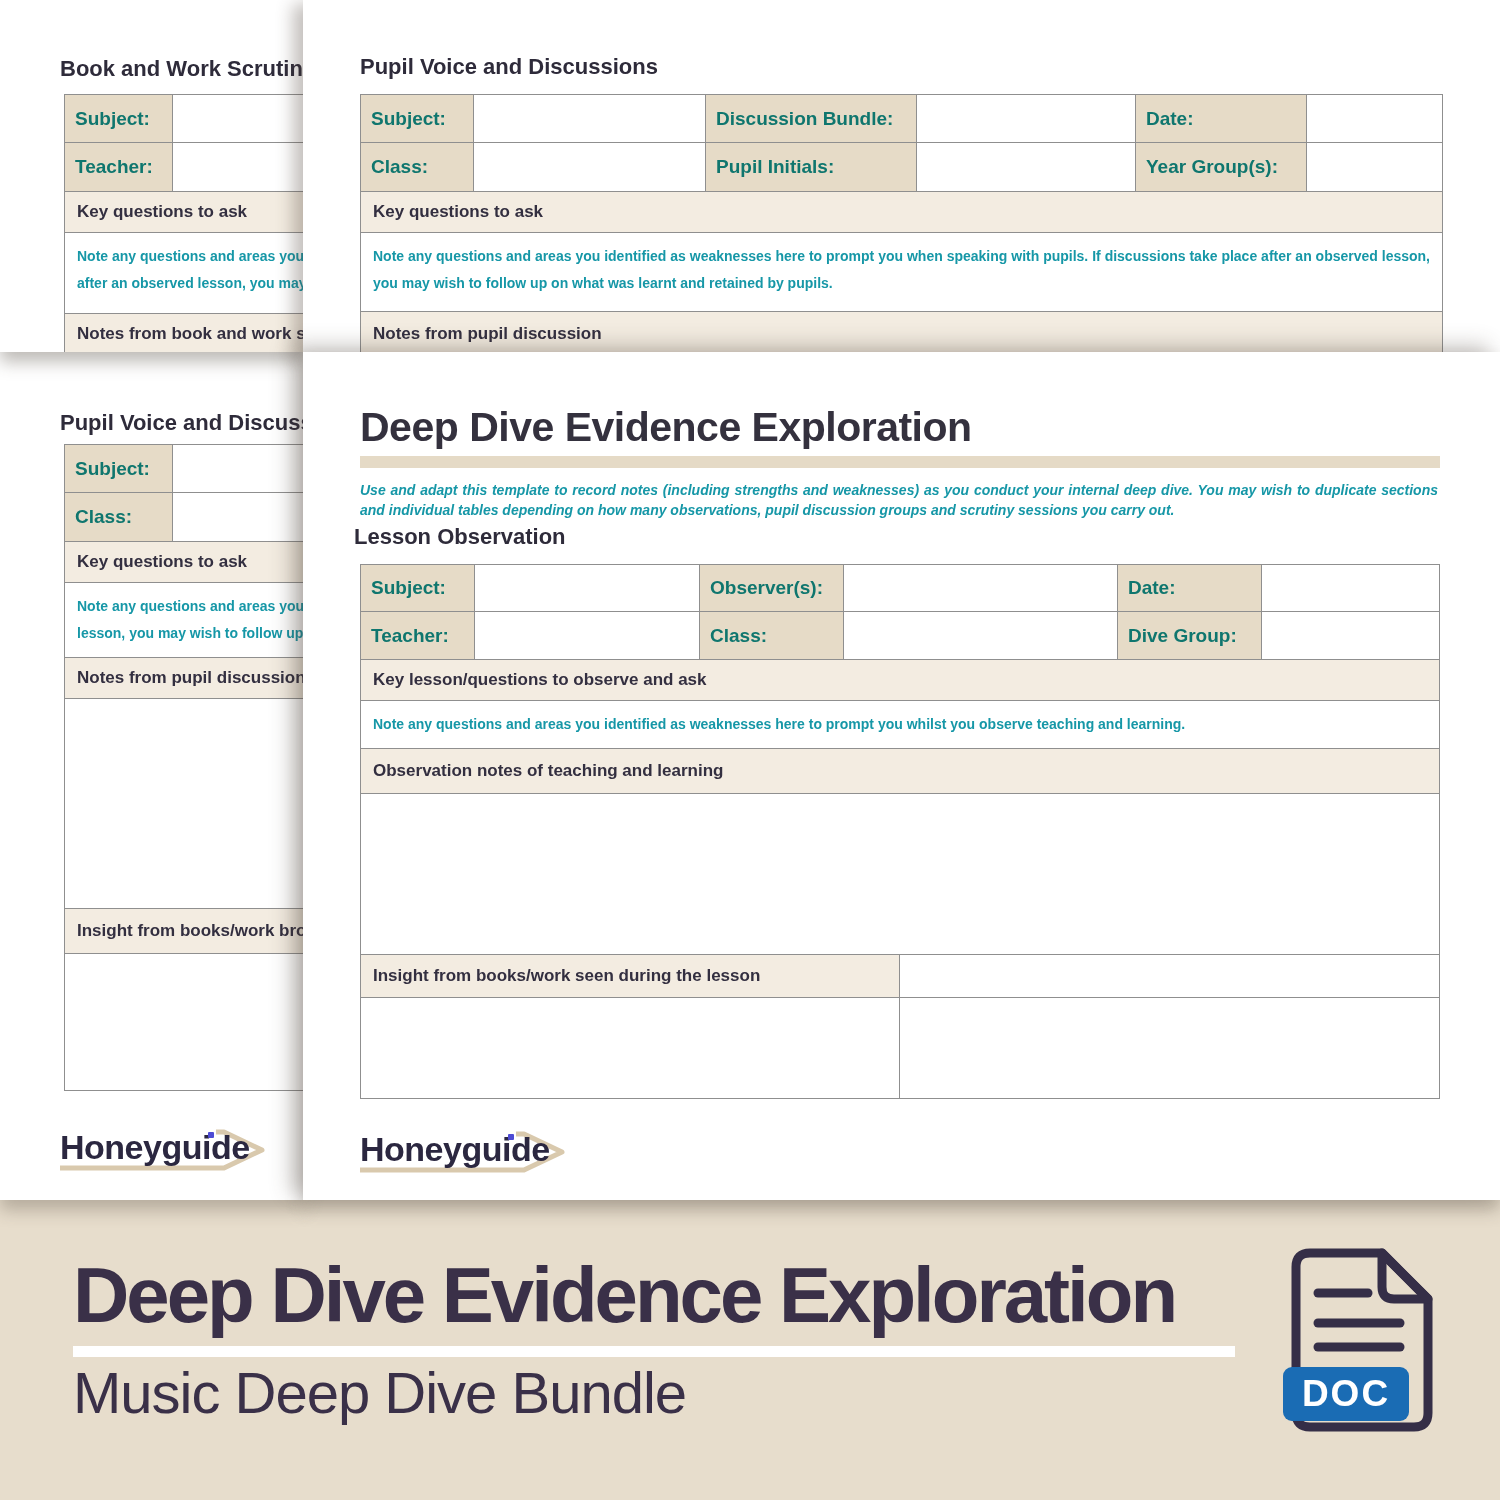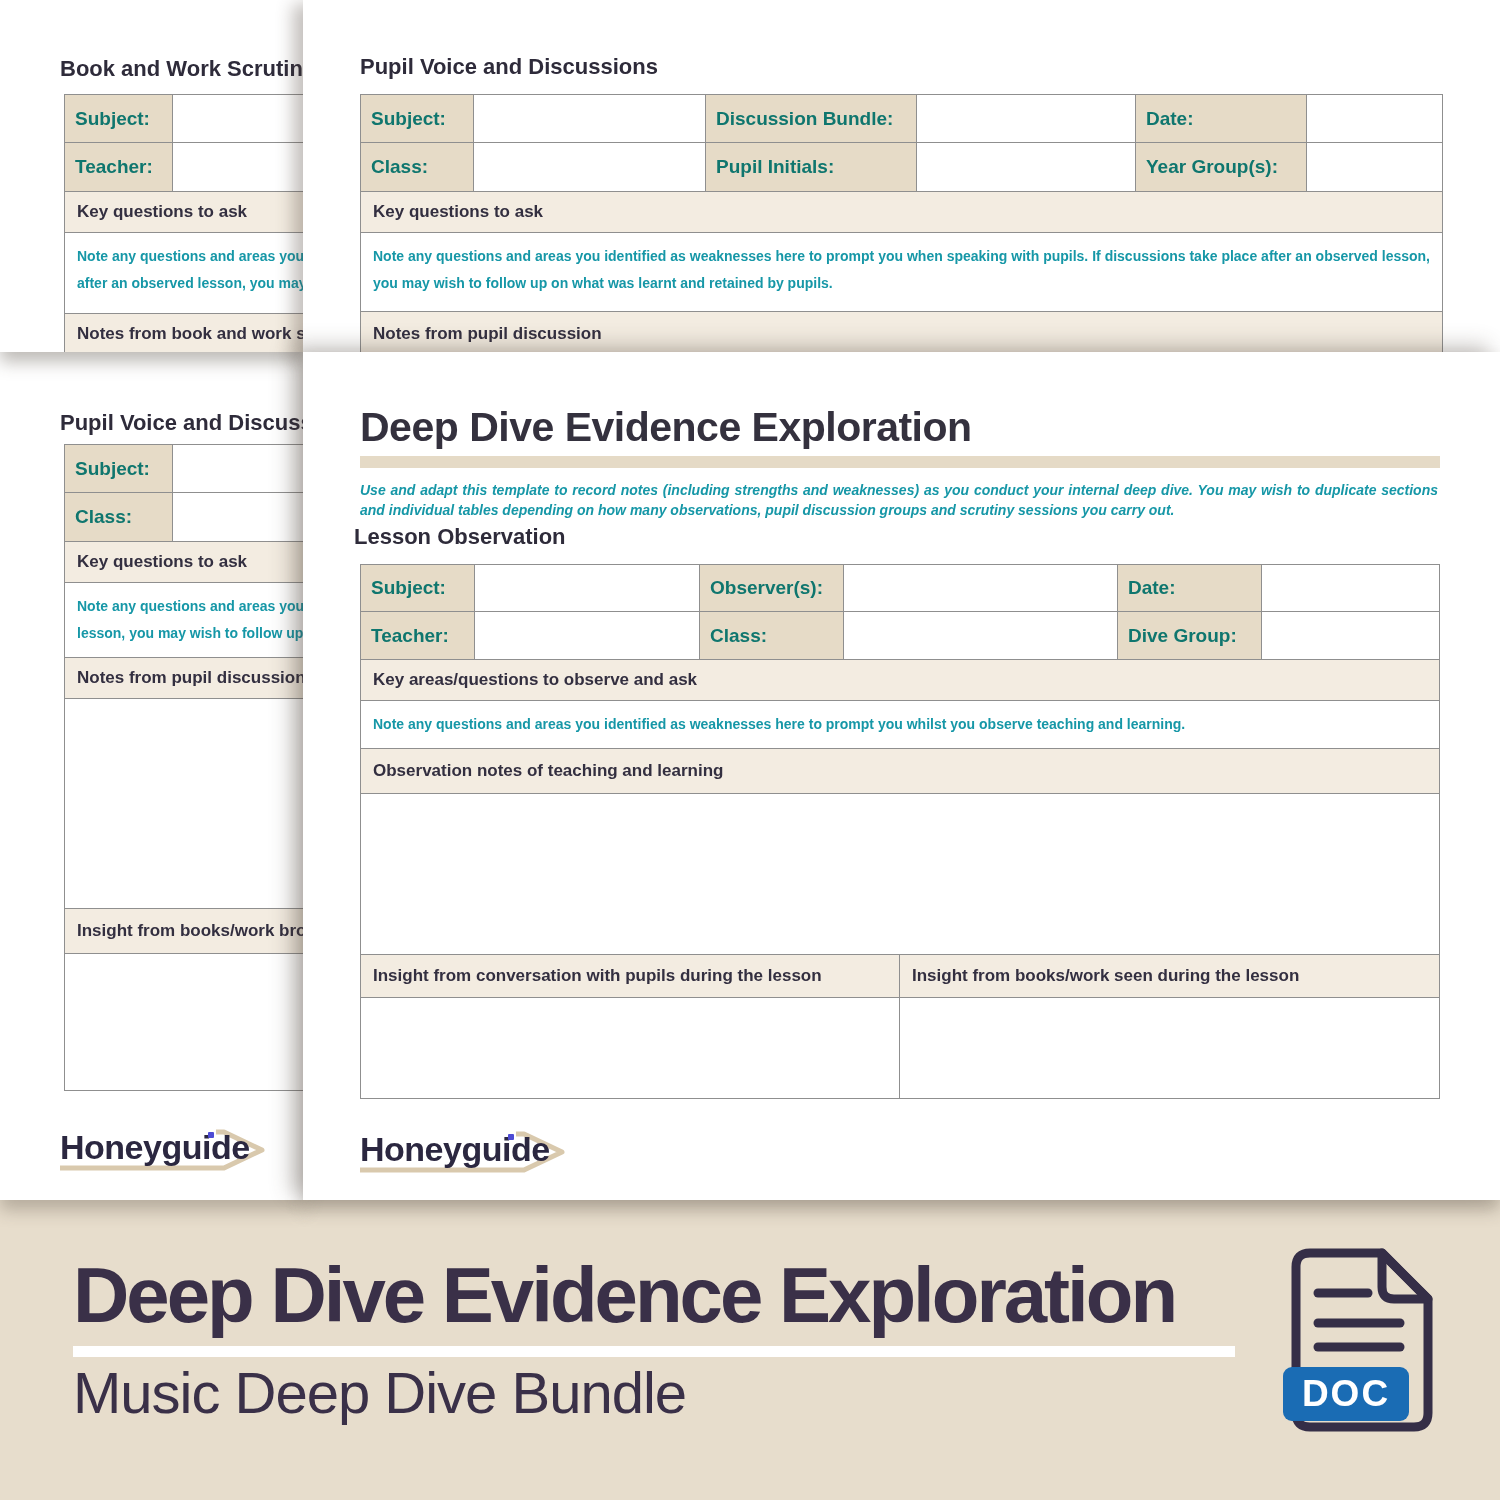--- a/index.html
+++ b/index.html
@@ -162,26 +162,25 @@
         <div class="val"></div>
         <div class="lbl">Date:</div>
         <div class="val lastcol"></div>
         <div class="lbl lastrow">Teacher:</div>
         <div class="val lastrow"></div>
         <div class="lbl lastrow">Class:</div>
         <div class="val lastrow"></div>
         <div class="lbl lastrow">Dive Group:</div>
         <div class="val lastcol lastrow"></div>
       </div>
-      <div class="band">Key areas/questions to observe and ask</div>
+      <div class="band">Key lesson/questions to observe and ask</div>
       <div class="noterow teal" style="height:27px; text-align:left;">Note any questions and areas you identified as weaknesses here to prompt you whilst you observe teaching and learning.</div>
       <div class="band" style="padding:12px;">Observation notes of teaching and learning</div>
       <div class="blankrow" style="height:160px;"></div>
       <div class="split hdr" style="grid-template-columns:539px 539px;">
-        <div>Insight from conversation with pupils during the lesson</div>
         <div>Insight from books/work seen during the lesson</div>
       </div>
       <div class="split" style="grid-template-columns:539px 539px; height:100px;">
         <div></div>
         <div></div>
       </div>
     </div>
 
     <div class="logo" style="left:57px; top:778px;">
       <svg class="logo-arrow" width="214" height="52" viewBox="0 0 214 52">

